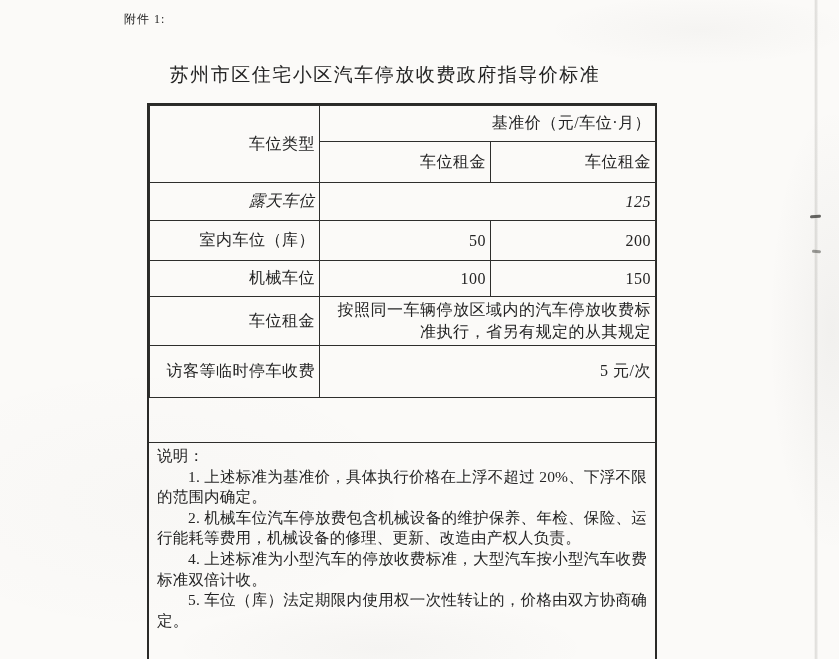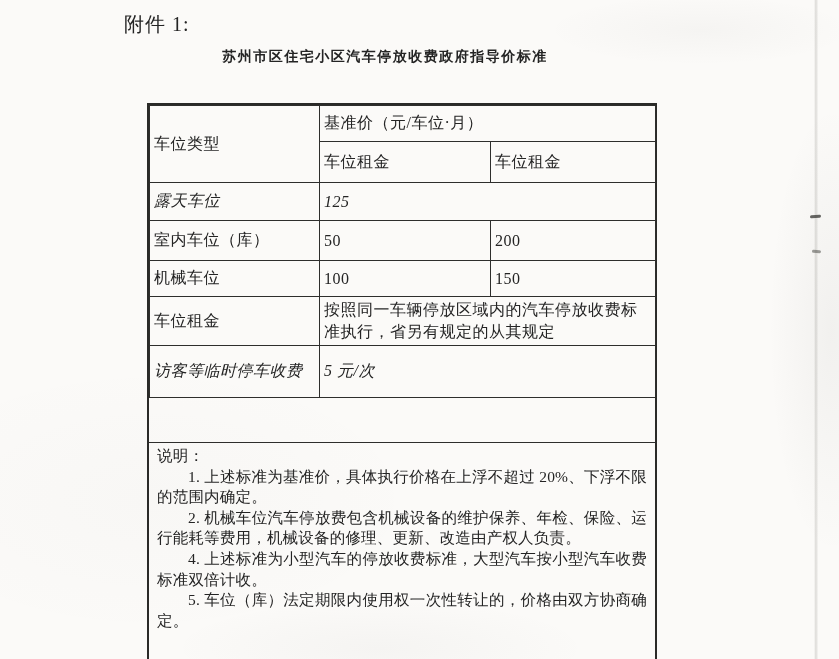--- a/index.html
+++ b/index.html
@@ -16,50 +16,50 @@
     background-color: #fbfaf8;
     background-image:
       radial-gradient(ellipse 220px 50px at 700px 30px, rgba(60,60,55,0.03), transparent 70%),
       radial-gradient(ellipse 300px 70px at 380px 648px, rgba(60,60,55,0.03), transparent 70%),
       radial-gradient(ellipse 90px 320px at 832px 330px, rgba(60,60,55,0.05), transparent 70%),
       radial-gradient(ellipse 400px 200px at 150px 500px, rgba(60,60,55,0.015), transparent 70%);
   }
 
   .attachment-label {
     position: absolute; left: 124px; top: 11px;
-    font-size: 20px; letter-spacing: 1px;
+    font-size: 12px; letter-spacing: 1px;
   }
   .doc-title {
-    position: absolute; left: 130px; top: 48px; width: 510px;
+    position: absolute; left: 130px; top: 62px; width: 510px;
     text-align: center;
-    font-size: 14px; font-weight: bold; letter-spacing: 1.5px;
+    font-size: 19px; font-weight: normal; letter-spacing: 1.5px;
   }
 
   .box {
     position: absolute; left: 147px; top: 103px;
     width: 510px; box-sizing: border-box;
     border: 2px solid #2a2a28;
     background: transparent;
   }
   table.price-table {
     width: 100%; border-collapse: collapse; table-layout: fixed;
   }
   table.price-table td {
     border: 1px solid #2e2e2c;
-    text-align: left; vertical-align: middle;
+    text-align: right; vertical-align: middle;
     font-size: 16px; letter-spacing: 0.5px;
     padding: 0 4px;
   }
   tr.rh-a  { height: 36px; }
   tr.rh-b  { height: 41px; }
   tr.rh-c  { height: 38px; font-style: italic; }
   tr.rh-d  { height: 40px; }
   tr.rh-e  { height: 36px; }
   tr.rh-f  { height: 49px; }
-  tr.rh-g  { height: 52px; font-style: italic; }
+  tr.rh-g  { height: 52px; }
   td.cell-left {
     text-align: left; padding: 2px 9px; line-height: 22px; letter-spacing: 0.3px;
   }
 
   .notes {
     border-top: 1px solid #2e2e2c;
     height: 248px; box-sizing: border-box;
     padding: 3px 8px 0 8px;
     overflow: hidden;
     margin-top: 44px;

